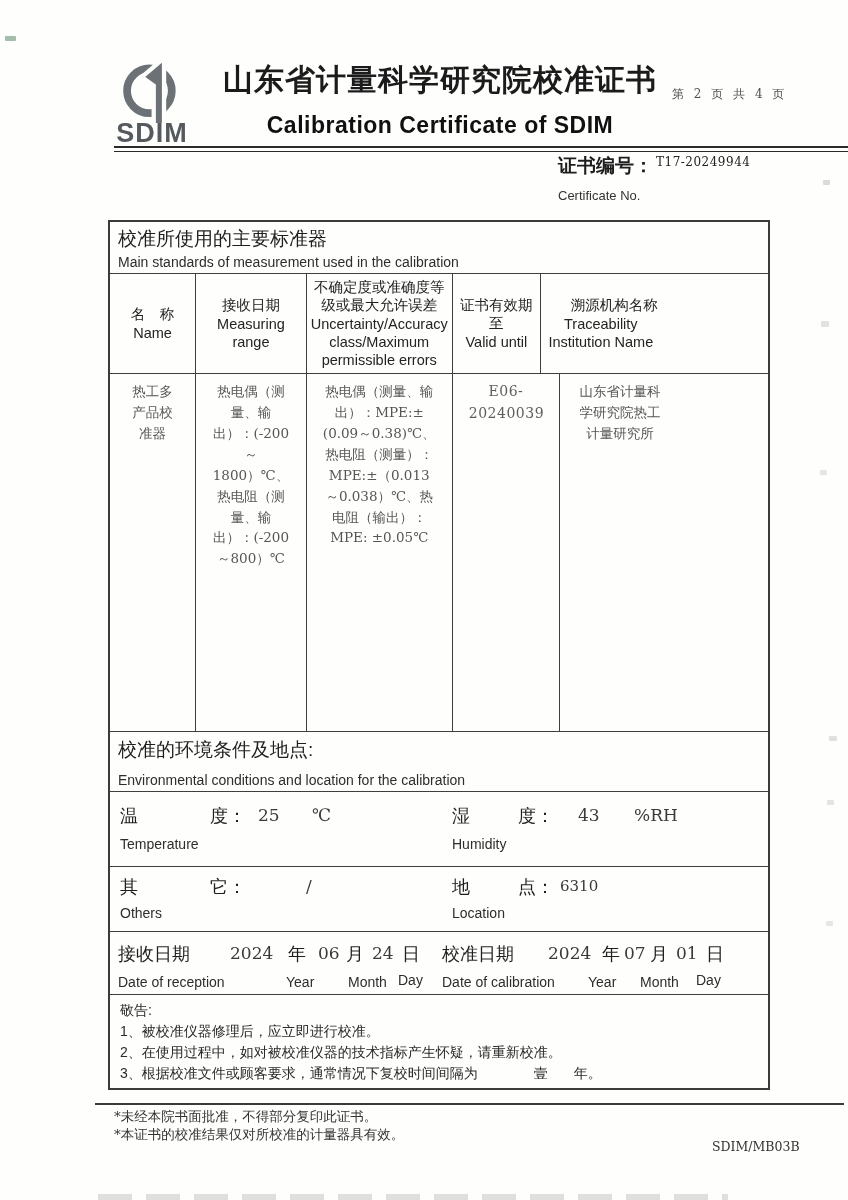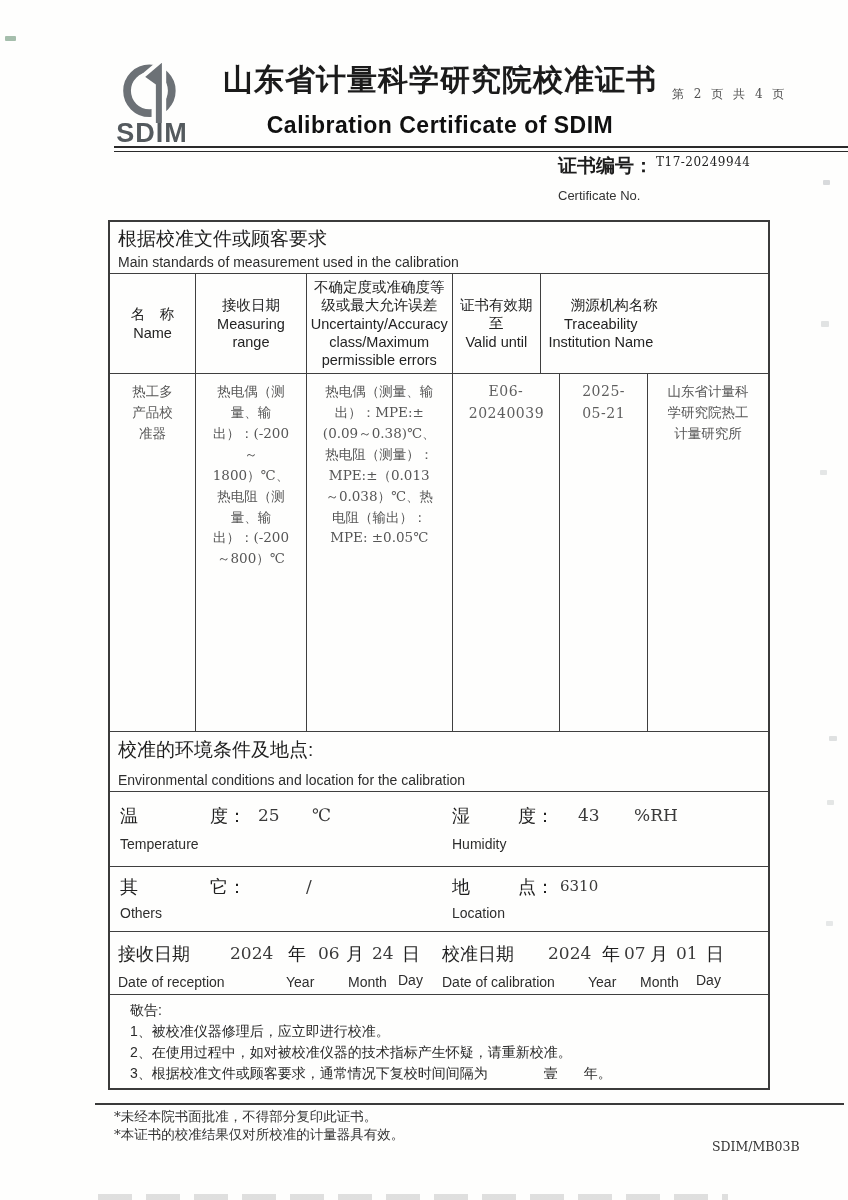--- a/index.html
+++ b/index.html
@@ -63,21 +63,21 @@
 
   .pos-row{position:relative;box-sizing:border-box;border-bottom:1px solid #3f3f3f;}
   .row-th{height:75px;} .row-ol{height:65px;} .row-dates{height:63px;}
   .pos-row span{position:absolute;white-space:nowrap;}
   .zi{font-size:18px;color:#1f1f1f;}
   .val{font-size:17px;color:#3a3a3a;font-family:"DejaVu Serif","Liberation Serif",serif;}
   .enlab{font-size:14px;color:#2d2d2d;}
   .dt-lab{font-size:18px;color:#1f1f1f;}
   .dt-num{font-size:17px;color:#3a3a3a;font-family:"DejaVu Serif","Liberation Serif",serif;}
 
-  .notes{height:93px;box-sizing:border-box;padding:5px 20px 0;font-size:14px;color:#2a2a2a;line-height:21px;}
+  .notes{height:93px;box-sizing:border-box;padding:5px 10px 0;font-size:14px;color:#2a2a2a;line-height:21px;}
   .note-gap{margin-left:56px;}
   .note-gap2{margin-left:26px;}
 
   
   .foot-rule{position:absolute;left:95px;right:4px;top:1103px;border-top:2px solid #3a3a3a;}
   .footnote{position:absolute;left:114px;font-size:13.5px;color:#333;
     font-family:"DejaVu Serif","Liberation Serif",serif;}
   .fn1{top:1108px;} .fn2{top:1126px;}
   .form-code{position:absolute;left:712px;top:1139px;font-size:12.5px;color:#333;
     font-family:"DejaVu Serif","Liberation Serif",serif;}
@@ -116,21 +116,21 @@
   <div class="page-info">第 2 页 共 4 页</div>
   <div class="dbl-rule"></div>
 
   <div class="cert-label">证书编号：</div>
   <div class="cert-value">T17-20249944</div>
   <div class="cert-en">Certificate No.</div>
 
   <div class="doc-table">
 
     <div class="sec-head">
-      <div class="cn">根据校准文件或顾客要求</div>
+      <div class="cn">校准所使用的主要标准器</div>
       <div class="en">Main standards of measurement used in the calibration</div>
     </div>
 
     <div class="cols">
       <div class="col w1">
         <div class="cn">名　称</div>
         <div class="en">Name</div>
       </div>
       <div class="col w2">
         <div class="cn">接收日期</div>
@@ -148,21 +148,20 @@
         <div class="cn">溯源机构名称</div>
         <div class="en">Traceability Institution Name</div>
       </div>
     </div>
 
     <div class="datarow">
       <div class="cell w1">热工多产品校准器</div>
       <div class="cell w2">热电偶（测量、输出）：(-200～1800）℃、热电阻（测量、输出）：(-200～800）℃</div>
       <div class="cell w3">热电偶（测量、输出）：MPE:±(0.09～0.38)℃、热电阻（测量）：MPE:±（0.013～0.038）℃、热电阻（输出）：MPE: ±0.05℃</div>
       <div class="cell w4 num">E06-20240039</div>
-      <div class="cell w5 num">2025-05-21</div>
       <div class="cell w6">山东省计量科学研究院热工计量研究所</div>
     </div>
 
     <div class="env-head">
       <div class="cn">校准的环境条件及地点:</div>
       <div class="en">Environmental conditions and location for the calibration</div>
     </div>
 
     <div class="pos-row row-th">
       <span class="zi" style="left:10px;top:12px">温</span>

